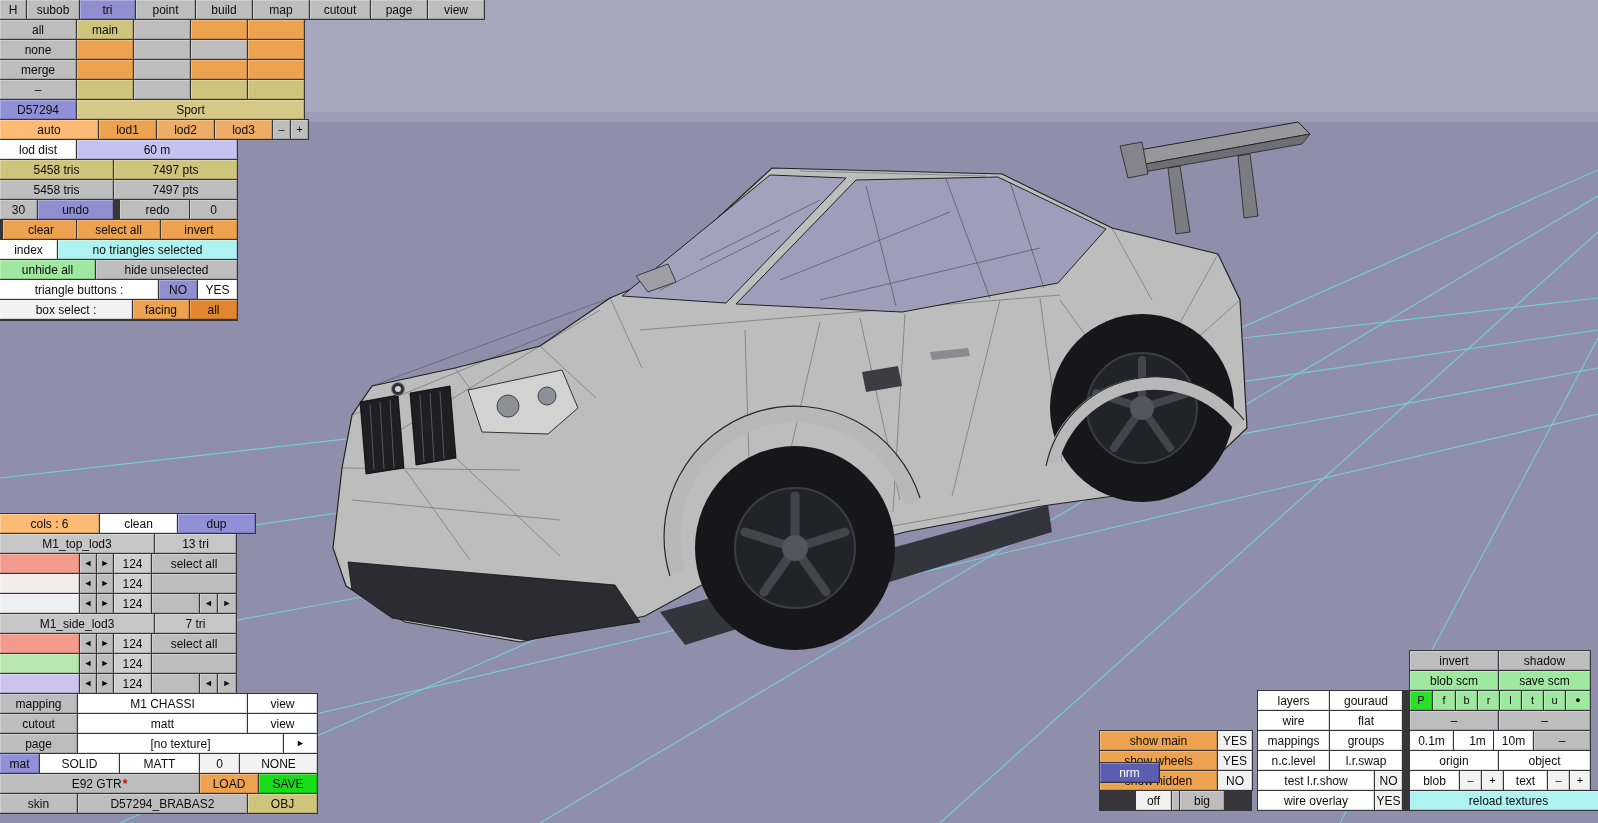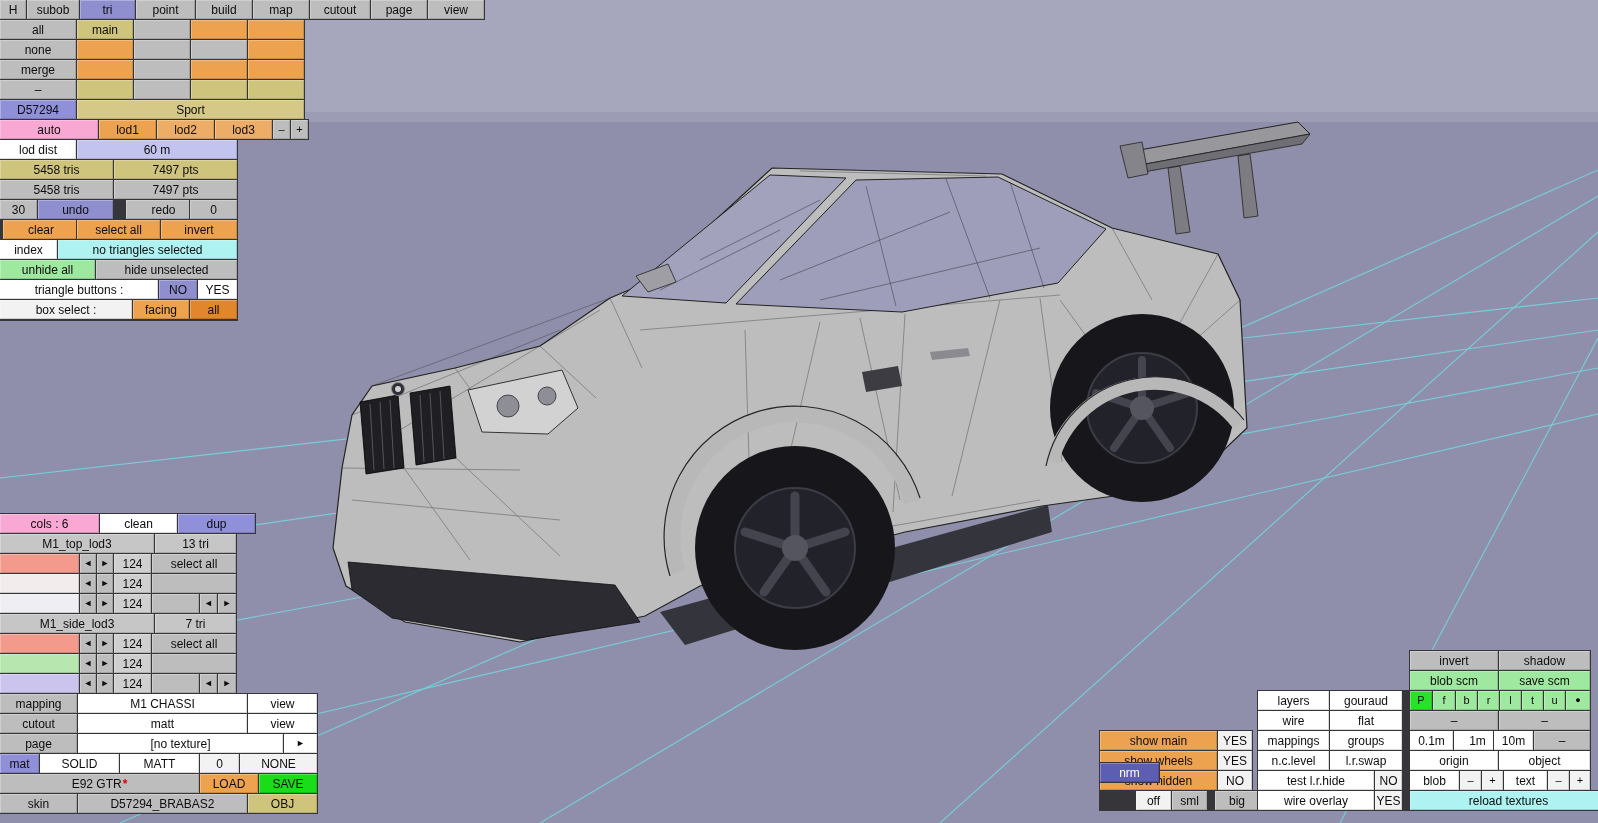--- a/index.html
+++ b/index.html
@@ -11,21 +11,21 @@
   .haze{position:absolute;left:0;top:112px;width:1598px;height:10px;background:#9c9cb4;}
   .bk{position:absolute;background:#35353a;}
   .c{position:absolute;height:19px;display:flex;align-items:center;justify-content:center;
      font-size:12px;color:#0d0d0d;line-height:1;white-space:nowrap;overflow:hidden;
      box-shadow:0 0 0 1px #35353a, inset 1px 1px 0 rgba(255,255,255,.28), inset -1px -1px 0 rgba(0,0,0,.14);}
   .sm{font-size:9px;}
   .md{font-size:11px;}
   .gray{background:#bdbdbd}.gray2{background:#c6c6c6}.lgray{background:#cfcfcf}
   .orange{background:#eda24f}.orange2{background:#e1862c}.orange3{background:#eead66}
   .tan{background:#d6c987}.khaki{background:#cfc47c}
-  .yellow{background:#f9a8d4}
+  .yellow{background:#fdba74}
   .lav{background:#ffffff}.lav2{background:#c3c3ef}
   .purple{background:#9090d8}.blue{background:#8f8fd0}
   .cyan{background:#aef2f2}
   .green{background:#9fe89f}.bgreen{background:#2ae02a}.savegreen{background:#18dd18}
   .white{background:#f2f2f2}
   .darkblue{background:#5d5db4;color:#fff}
   .sw-red{background:#f29b8c}.sw-pale{background:#f2ecec}.sw-pale2{background:#efeff3}
   .sw-green{background:#b7e6ae}.sw-lav{background:#cbc5ee}
   .star{color:#e00000;font-weight:bold;margin-left:1px;}
 </style>
@@ -198,21 +198,21 @@
   <div class="c lav" style="left:0;top:140px;width:76px">lod dist</div>
   <div class="c lav2" style="left:77px;top:140px;width:160px">60 m</div>
 
   <div class="c khaki" style="left:0;top:160px;width:113px">5458 tris</div>
   <div class="c khaki" style="left:114px;top:160px;width:123px">7497 pts</div>
   <div class="c gray" style="left:0;top:180px;width:113px">5458 tris</div>
   <div class="c gray" style="left:114px;top:180px;width:123px">7497 pts</div>
 
   <div class="c gray" style="left:0;top:200px;width:37px">30</div>
   <div class="c blue" style="left:38px;top:200px;width:75px">undo</div>
-  <div class="c gray" style="left:126px;top:200px;width:75px">redo</div>
+  <div class="c gray" style="left:120px;top:200px;width:75px">redo</div>
   <div class="c gray" style="left:190px;top:200px;width:47px">0</div>
 
   <div class="c orange" style="left:3px;top:220px;width:76px">clear</div>
   <div class="c orange" style="left:77px;top:220px;width:83px">select all</div>
   <div class="c orange" style="left:161px;top:220px;width:76px">invert</div>
 
   <div class="c lav" style="left:0;top:240px;width:57px">index</div>
   <div class="c cyan" style="left:58px;top:240px;width:179px">no triangles selected</div>
 
   <div class="c green" style="left:0;top:260px;width:95px">unhide all</div>
@@ -338,30 +338,30 @@
 
   <div class="c orange" style="left:1100px;top:751px;width:117px">show wheels</div>
   <div class="c white" style="left:1218px;top:751px;width:34px">YES</div>
   <div class="c lav" style="left:1258px;top:751px;width:71px">n.c.level</div>
   <div class="c lav" style="left:1330px;top:751px;width:72px">l.r.swap</div>
   <div class="c lav" style="left:1410px;top:751px;width:88px">origin</div>
   <div class="c lav" style="left:1499px;top:751px;width:91px">object</div>
 
   <div class="c orange" style="left:1100px;top:771px;width:117px">show hidden</div>
   <div class="c white" style="left:1218px;top:771px;width:34px">NO</div>
-  <div class="c lav" style="left:1258px;top:771px;width:116px">test l.r.hide</div>
+  <div class="c lav" style="left:1258px;top:771px;width:116px">test l.r.show</div>
   <div class="c white" style="left:1375px;top:771px;width:27px">NO</div>
   <div class="c lav" style="left:1410px;top:771px;width:49px">blob</div>
   <div class="c white md" style="left:1460px;top:771px;width:21px">–</div>
   <div class="c white md" style="left:1482px;top:771px;width:21px">+</div>
   <div class="c lav" style="left:1504px;top:771px;width:43px">text</div>
   <div class="c white md" style="left:1548px;top:771px;width:21px">–</div>
   <div class="c white md" style="left:1570px;top:771px;width:20px">+</div>
 
   <div class="c darkblue" style="left:1100px;top:763px;width:59px">nrm</div>
   <div class="c white" style="left:1136px;top:791px;width:35px">off</div>
   <div class="c gray" style="left:1172px;top:791px;width:35px">sml</div>
-  <div class="c gray" style="left:1215px;top:791px;width:44px">big</div>
+  <div class="c gray" style="left:1180px;top:791px;width:44px">big</div>
   <div class="c lav" style="left:1258px;top:791px;width:116px">wire overlay</div>
   <div class="c white" style="left:1375px;top:791px;width:27px">YES</div>
   <div class="c cyan" style="left:1410px;top:791px;width:197px">reload textures</div>
 
 </div>
 
 </body></html>

